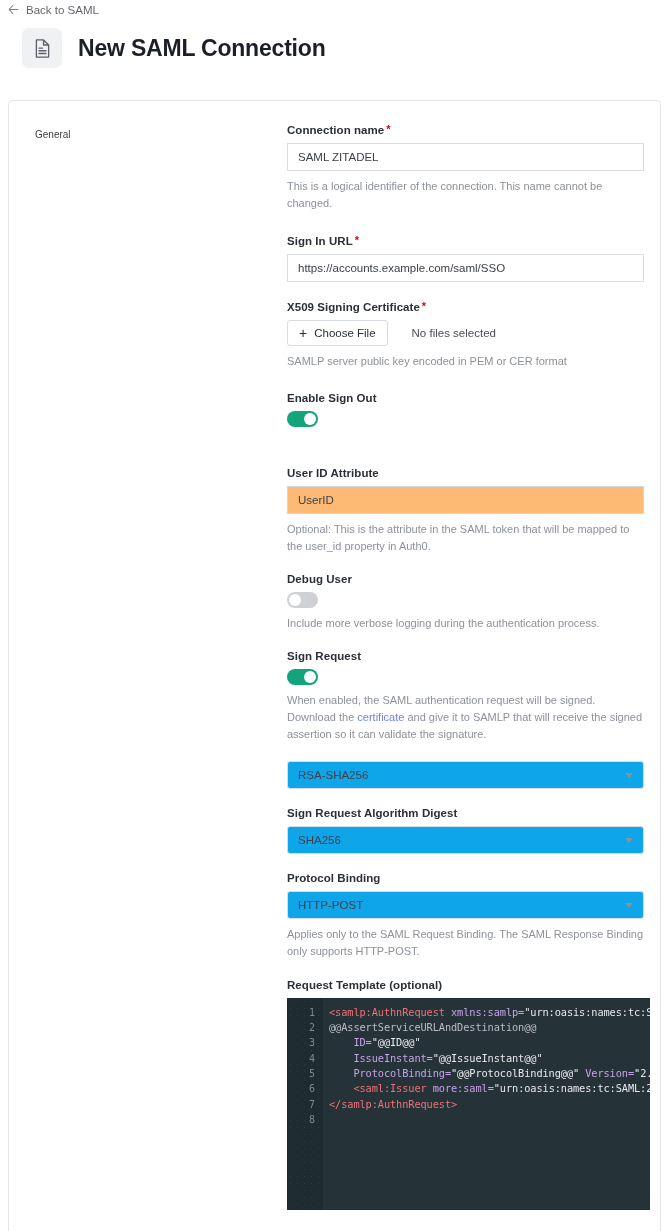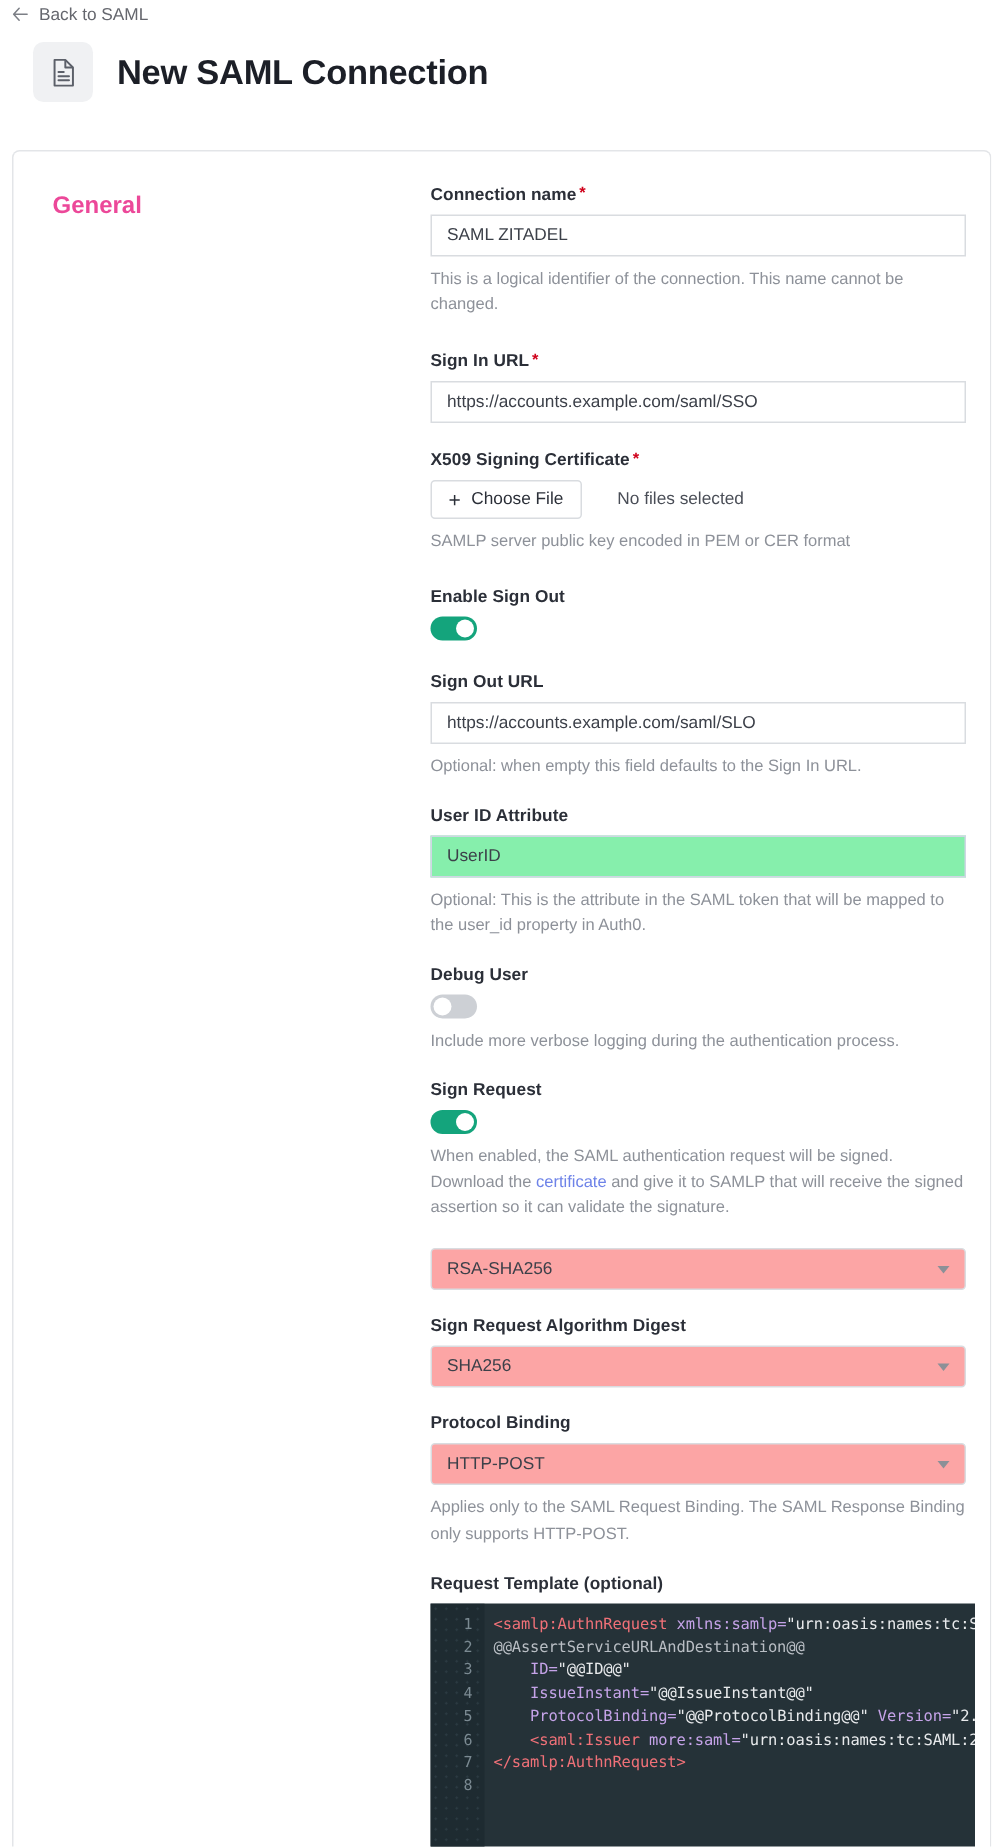--- a/index.html
+++ b/index.html
@@ -47,40 +47,40 @@
     position: absolute; left: 8px; top: 100px;
     width: 653px; min-height: 1131px;
     background: #fff;
     border: 1px solid #e3e5e8;
     border-top-left-radius: 5px; border-top-right-radius: 5px;
     border-bottom: none;
     overflow: hidden;
   }
   .card-inner { display: flex; padding: 22px 0 0 0; }
   .card-left { width: 278px; flex: 0 0 278px; padding-left: 26px; padding-top: 6px; }
-  .section-label { font-size: 16px; color: #ec4899; font-weight: bold; }
+  .section-label { font-size: 10px; color: #404040; font-weight: normal; }
   .card-right { flex: 1 1 auto; padding-right: 14px; }
 
   
   .field { margin-bottom: 0; }
   .flabel {
     font-size: 11.5px; font-weight: bold; color: #2b2f38;
     display: block; margin-bottom: 7px; letter-spacing: 0.05px;
   }
   .req { color: #d0021b; font-size: 11px; margin-left: 2px; vertical-align: 1px; }
   .input {
     width: 357px; height: 28px;
     border: 1px solid #d9dce0; border-radius: 0;
     background: #fff;
     font-size: 11.5px; color: #3c4049;
     padding: 0 10px;
     display: flex; align-items: center;
     font-family: "Liberation Sans", sans-serif;
   }
-  .input.focused { background: #86efac; border-color: #cfd6e4; }
+  .input.focused { background: #fdba74; border-color: #cfd6e4; }
   .help {
     font-size: 11px; color: #8d9199; line-height: 1.55;
     margin-top: 7px; width: 360px;
   }
   .help a { color: #6e83e8; text-decoration: none; cursor: pointer; }
   .gap-l { height: 22px; }
   .gap-m { height: 18px; }
 
   
   .filerow { display: flex; align-items: center; gap: 12px; }
@@ -104,21 +104,21 @@
   .toggle .knob {
     position: absolute; top: 2px; width: 12px; height: 12px;
     border-radius: 50%; background: #fff;
   }
   .toggle.on .knob { right: 2px; }
   .toggle.off .knob { left: 2px; }
 
   
   .select {
     width: 357px; height: 28px;
-    border: 1px solid #d9dce0; border-radius: 3px; background: #fca5a5;
+    border: 1px solid #d9dce0; border-radius: 3px; background: #0ea5e9;
     font-size: 11.5px; color: #3c4049;
     padding: 0 10px; display: flex; align-items: center;
     justify-content: space-between; cursor: pointer;
     font-family: "Liberation Sans", sans-serif;
   }
   .caret { width: 0; height: 0; border-left: 4px solid transparent;
            border-right: 4px solid transparent; border-top: 5px solid #8c9097; }
 
   
   .editor {
@@ -227,25 +227,20 @@
 
       <div class="field">
         <label class="flabel">Enable Sign Out</label>
         <div class="toggle on">
             <span class="knob"></span>
           </div>
       </div>
 
       <div class="gap-l"></div>
 
-      <div class="field">
-        <label class="flabel">Sign Out URL</label>
-        <div class="input">https://accounts.example.com/saml/SLO</div>
-        <div class="help">Optional: when empty this field defaults to the Sign In URL.</div>
-      </div>
 
       <div class="gap-m"></div>
 
       <div class="field">
         <label class="flabel">User ID Attribute</label>
         <div class="input focused">UserID</div>
         <div class="help">Optional: This is the attribute in the SAML token that will be mapped to the user_id property in Auth0.</div>
       </div>
 
       <div class="gap-m"></div>

